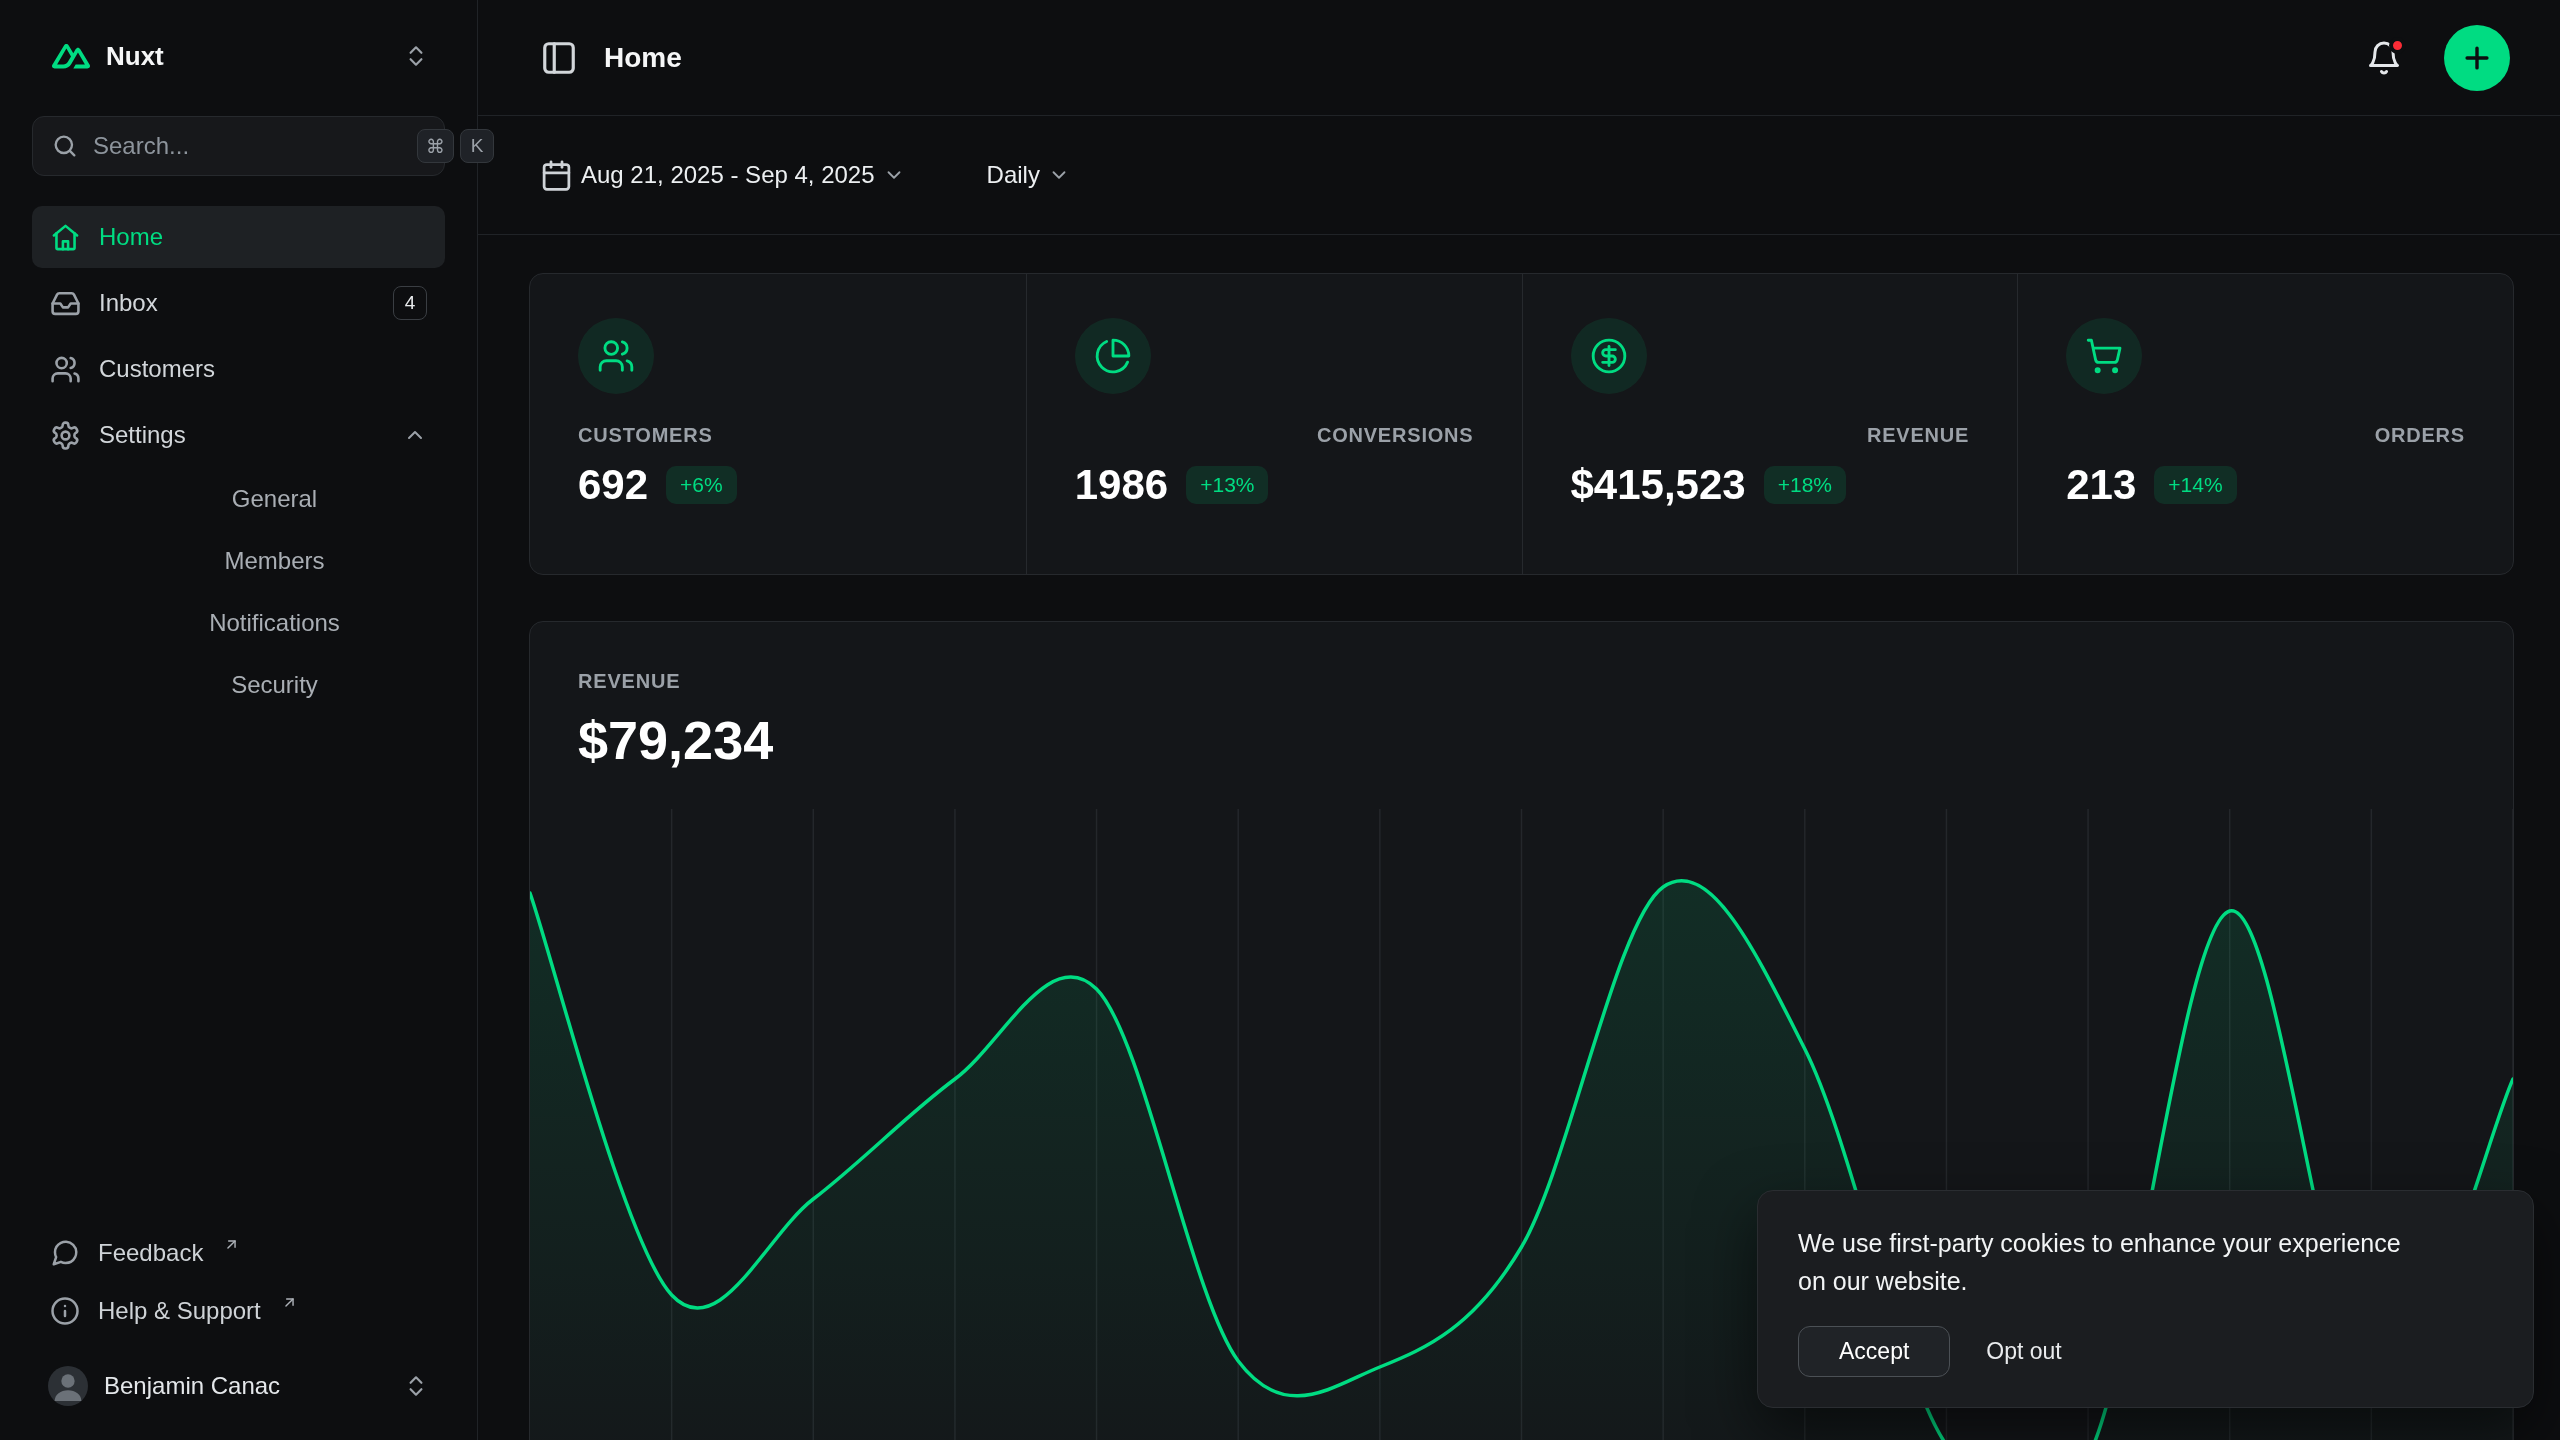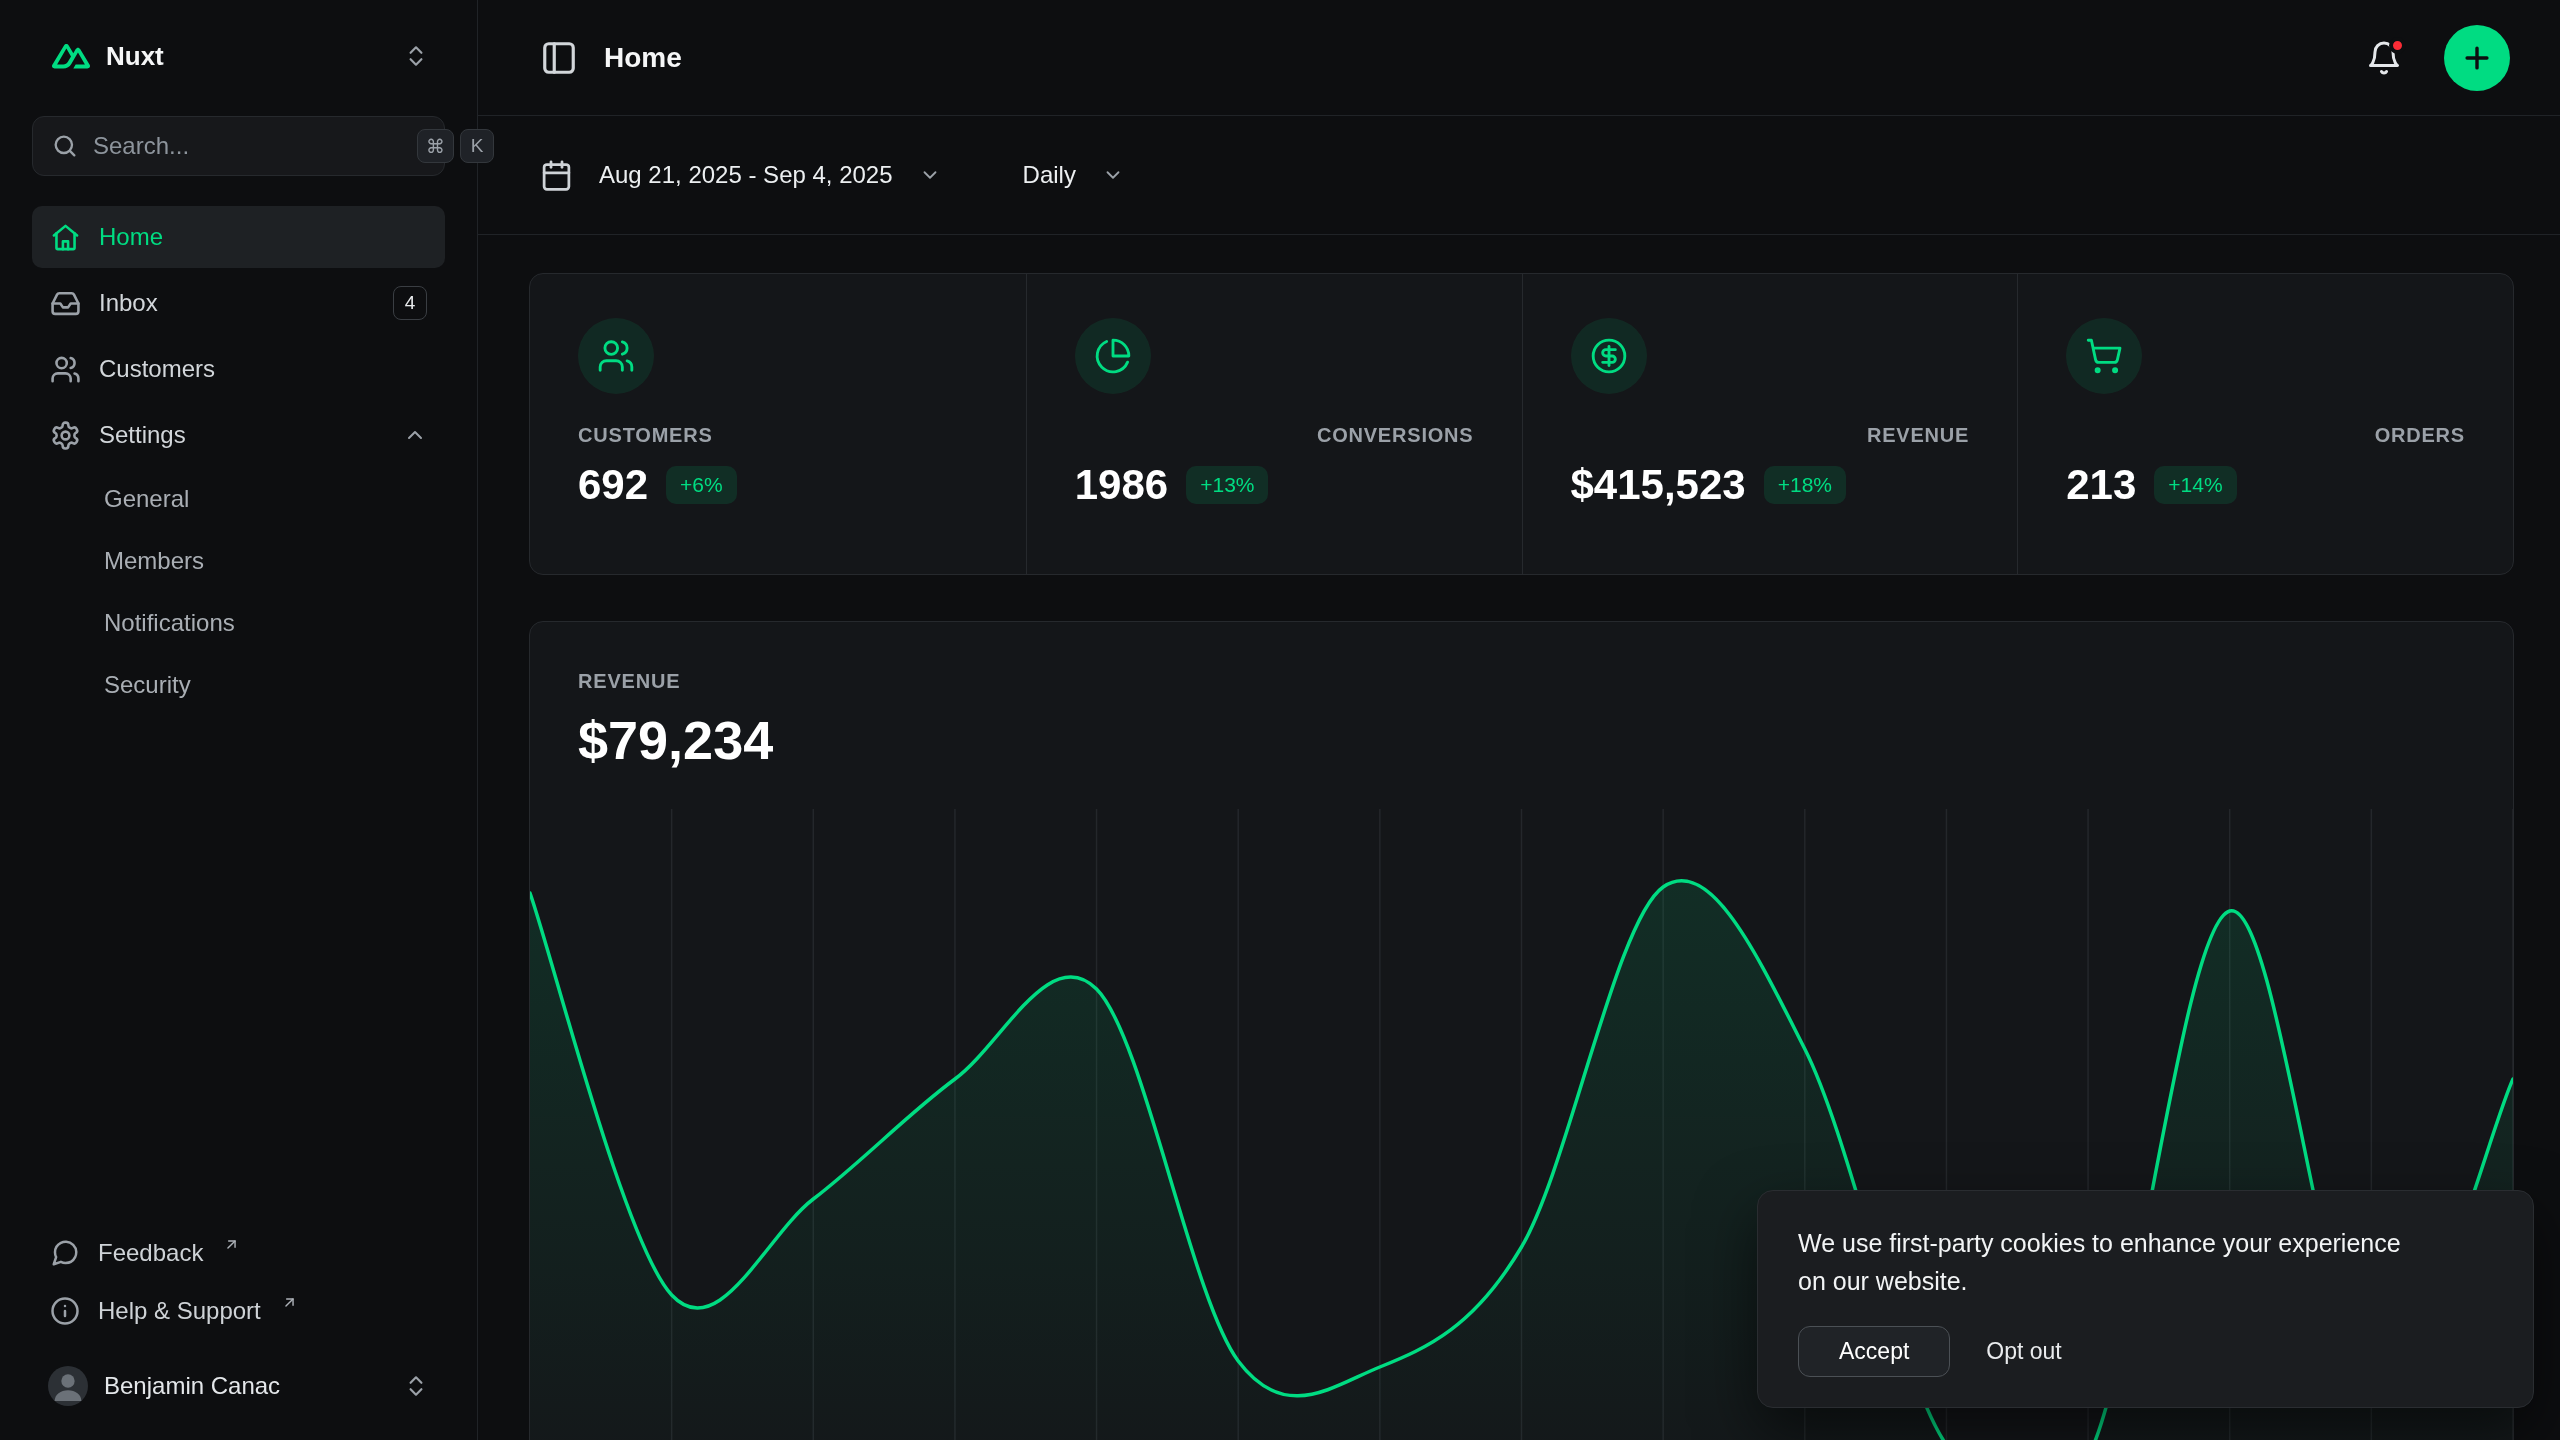--- a/index.html
+++ b/index.html
@@ -46,21 +46,21 @@
   .nav-item.active { background:#1e2124; color:#00dc82; }
   .nav-item.active .nico { color:#00dc82; }
   .count-badge {
     margin-left:auto; min-width:34px; height:34px; padding:0 9px;
     border:1px solid #3a3e43; border-radius:8px; color:#e8eaec;
     font-size:19px; font-weight:500; display:flex; align-items:center; justify-content:center;
   }
   .tail-ic { margin-left:auto; color:#9ba1a8; display:flex; }
   .sub-item {
     height:58px; border-radius:10px; display:flex; align-items:center;
-    padding-left:72px; color:#a9aeb4; font-size:24px; font-weight:500; cursor:pointer;
+    padding-left:72px; color:#a9aeb4; font-size:24px; font-weight:500; cursor:pointer;justify-content:center;
   }
   .spacer { flex:1; }
   .foot-link {
     height:58px; border-radius:10px; display:flex; align-items:center;
     gap:18px; padding:0 18px; color:#ced2d6; font-size:24px; font-weight:500; cursor:pointer;
   }
   .foot-link .nico { color:#9ba1a8; display:flex; }
   .ext-arrow { color:#aeb3b9; transform:translateY(-9px); margin-left:2px; }
   .user-row {
     margin-top:12px; height:68px; border-radius:10px;
@@ -89,21 +89,21 @@
   .add-btn {
     width:66px; height:66px; border-radius:50%; background:#00dc82;
     display:flex; align-items:center; justify-content:center;
     border:none; cursor:pointer; color:#0d0e10;
   }
   .toolbar {
     height:119px; border-bottom:1px solid #202327;
     display:flex; align-items:center; padding:0 62px; gap:18px;
   }
   .tool-btn {
-    display:flex; align-items:center; gap:26px; background:none; border:none;
+    display:flex; align-items:center; gap:8px; background:none; border:none;
     color:#eceff1; font-size:24px; font-weight:500; font-family:inherit; cursor:pointer;
   }
   .tool-btn .nico { color:#cfd3d7; display:flex; }
   .tool-btn .chev { color:#9ba1a8; display:flex; }
   .period-btn { margin-left:64px; }
 
   .content { flex:1; padding:38px 46px 0 51px; overflow:hidden; }
 
   .stats {
     display:grid; grid-template-columns:repeat(4,1fr);

